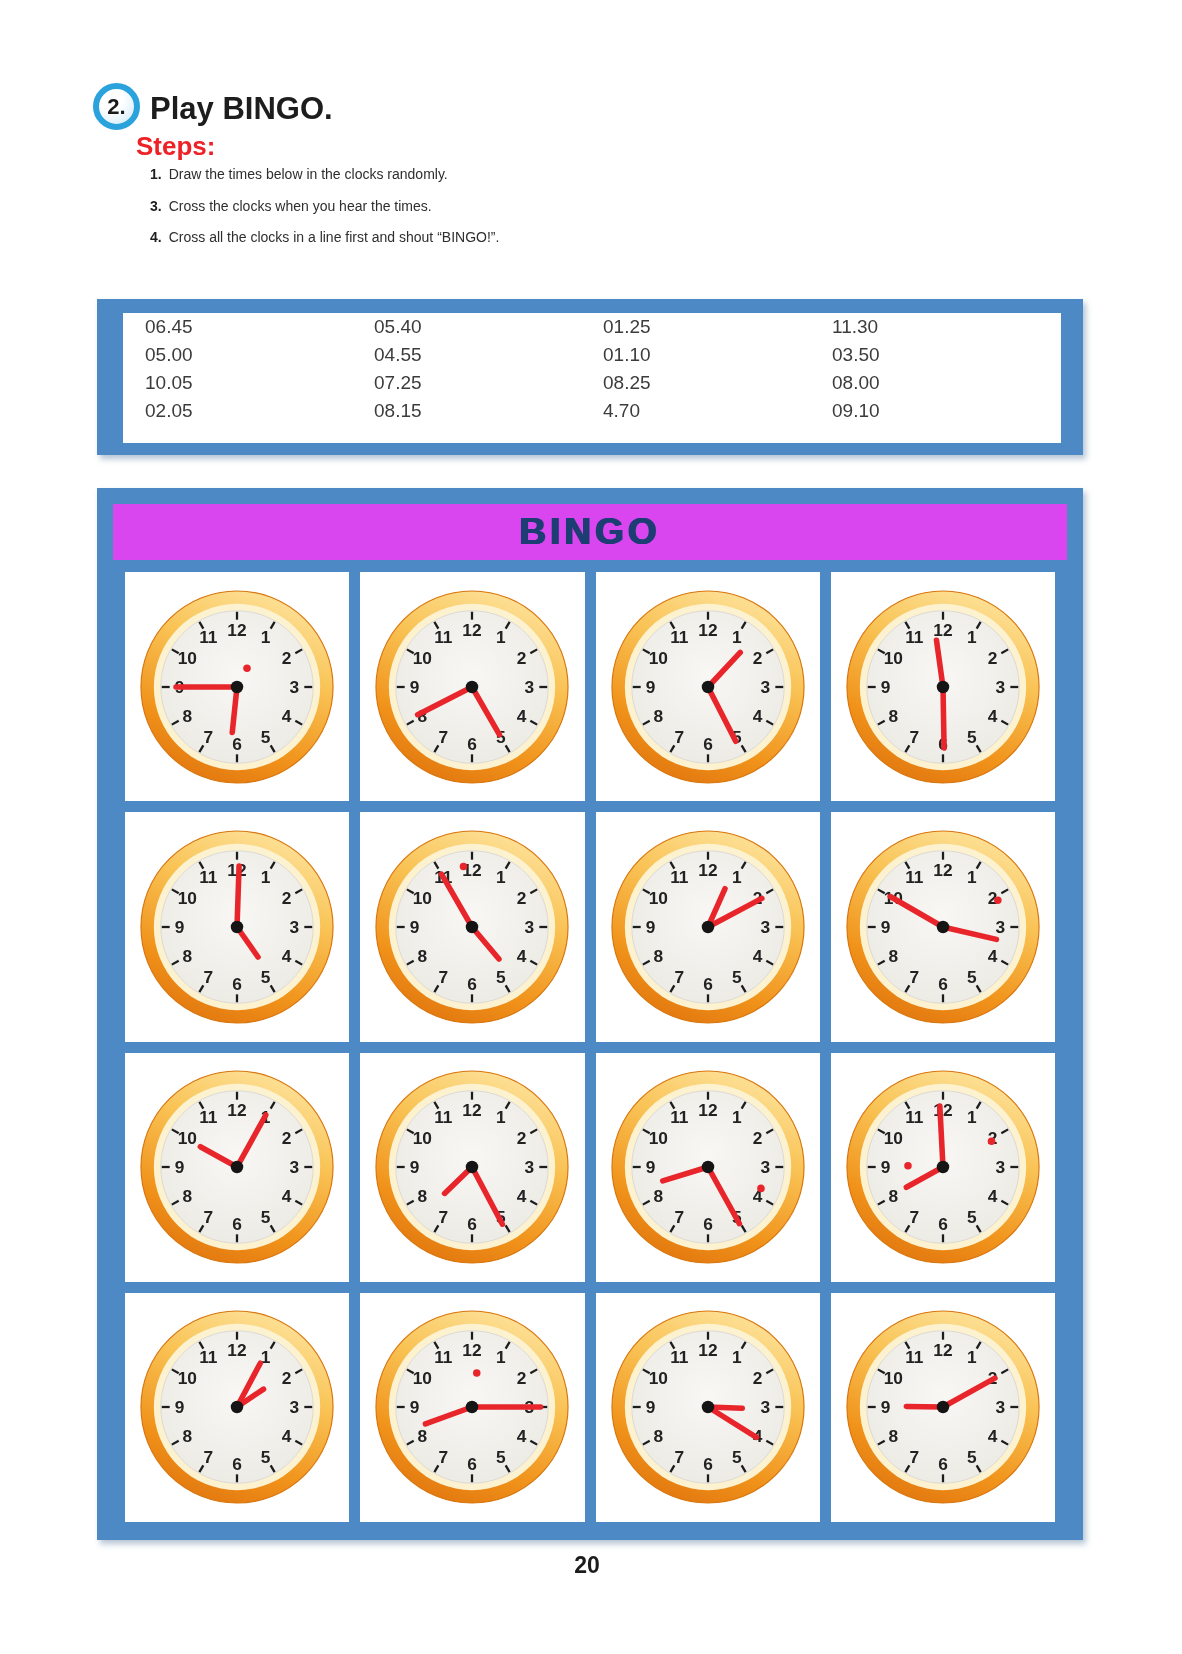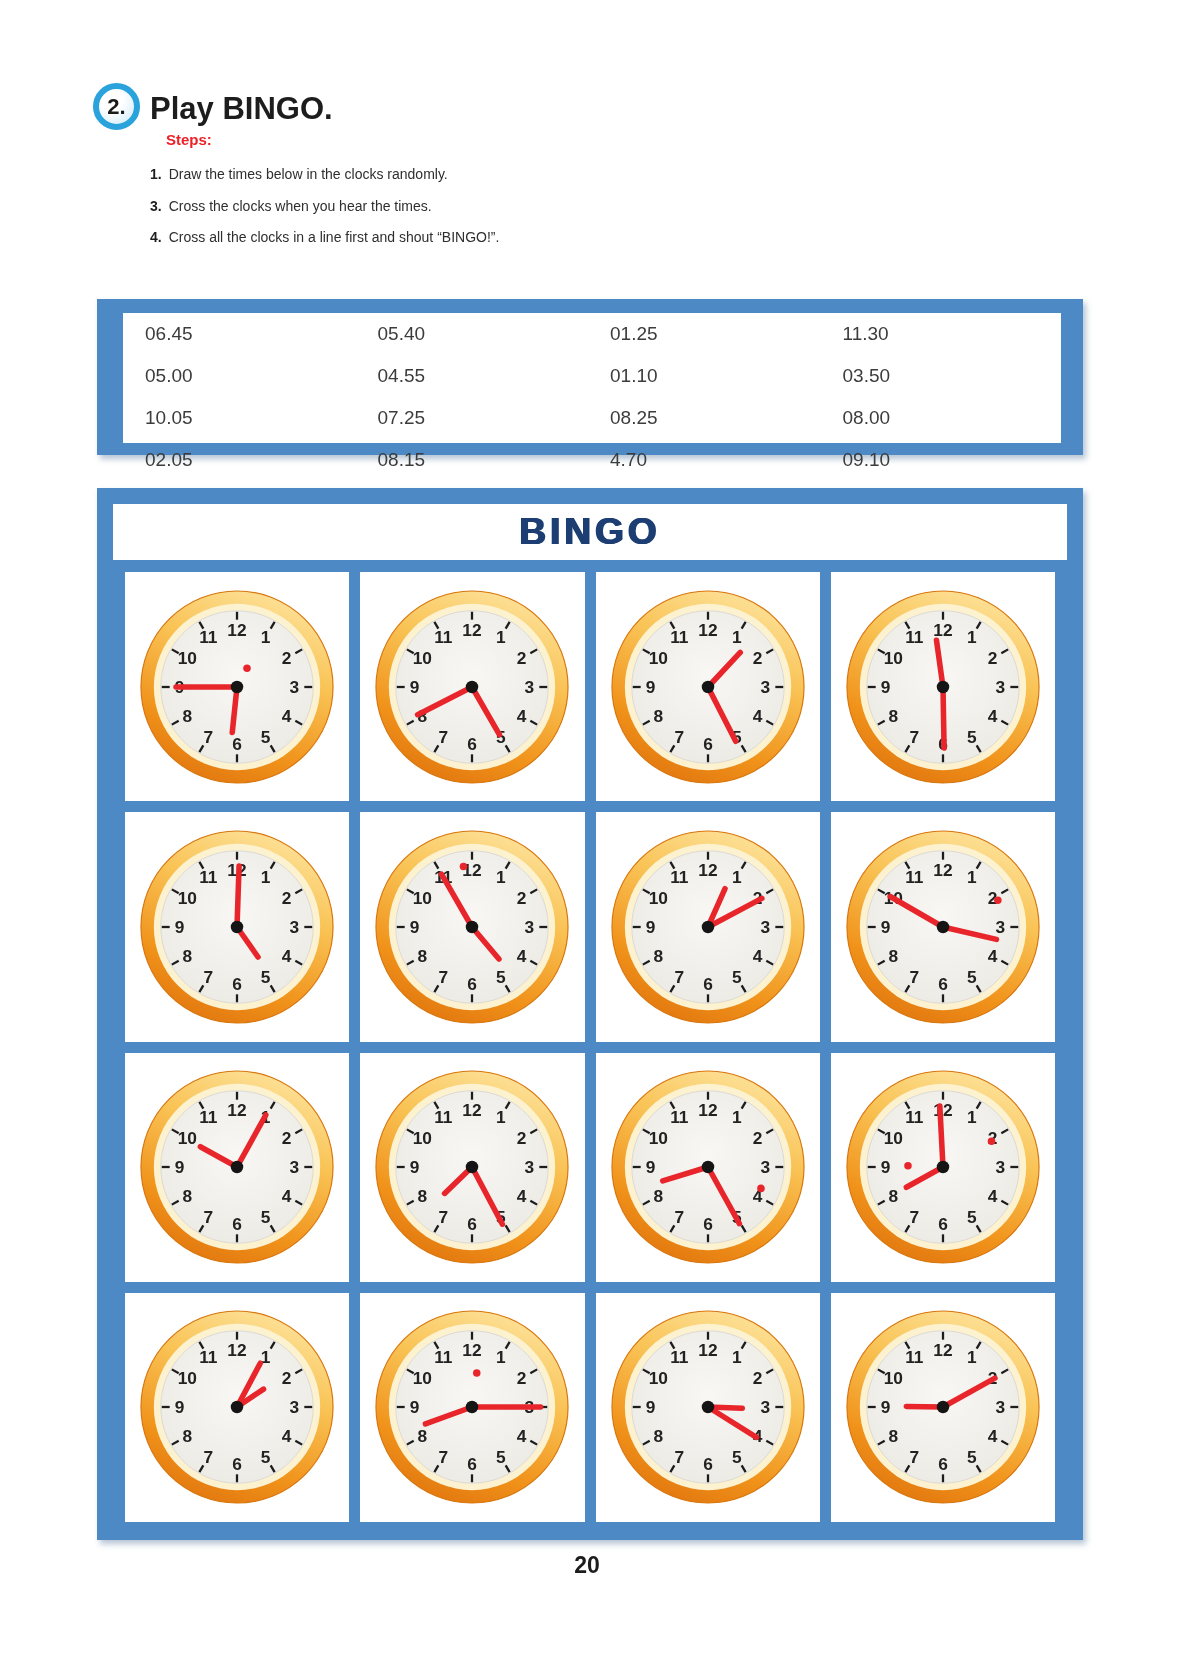--- a/index.html
+++ b/index.html
@@ -5,37 +5,37 @@
   html,body{margin:0;padding:0;background:#ffffff;}
   .page{position:relative;width:1182px;height:1654px;background:#ffffff;overflow:hidden;
         font-family:"Liberation Sans",sans-serif;}
   .abs{position:absolute;}
 
   
   .step-badge{left:93px;top:83px;width:35px;height:35px;border:6px solid #2aa2dc;border-radius:50%;
     background:radial-gradient(circle at 35% 28%,#ffffff 35%,#cfe9f8);display:flex;align-items:center;
     justify-content:center;font-weight:bold;font-size:22px;color:#1b1b1b;}
   .play-title{left:150px;top:91px;font-size:31px;font-weight:bold;color:#1d1d1d;}
-  .steps-label{left:166px;top:131px;font-size:15px;font-weight:bold;color:#ed2126;}
+  .steps-label{left:136px;top:131px;font-size:26px;font-weight:bold;color:#ed2126;}
   .steps{left:150px;top:159px;font-size:14px;color:#2e2e2e;}
   .step-line{height:31.5px;line-height:31.5px;white-space:nowrap;}
   .step-num{font-weight:bold;color:#1d1d1d;margin-right:7px;}
 
   
   .times-frame{left:97px;top:299px;width:986px;height:156px;background:#4d89c5;
     box-shadow:3px 4px 6px rgba(90,125,160,0.45);}
   .times-inner{position:absolute;left:26px;top:14px;right:22px;bottom:12px;background:#ffffff;}
   .times-grid{display:grid;grid-template-columns:repeat(4,1fr);grid-auto-rows:28px;
-    padding:7px 0 0 22px;box-sizing:border-box;font-size:19px;color:#3c3c3c;gap:14px;}
+    padding:0 0 0 22px;box-sizing:border-box;font-size:19px;color:#3c3c3c;}
   .time-cell{line-height:28px;}
 
   
   .board{left:97px;top:488px;width:986px;height:1052px;background:#4d89c5;box-sizing:border-box;
     box-shadow:3px 4px 6px rgba(90,125,160,0.45);}
-  .board-title-bar{position:absolute;left:16px;right:16px;top:16px;height:56px;background:#ffffff;
+  .board-title-bar{position:absolute;left:16px;right:16px;top:16px;height:56px;background:#d946ef;
     display:flex;align-items:center;justify-content:center;}
   .board-title{font-size:37px;font-weight:bold;letter-spacing:4px;color:#1d3e73;
     text-shadow:0.8px 0 0 #1d3e73,-0.8px 0 0 #1d3e73;}
   .clock-grid{position:absolute;left:28px;right:28px;top:84px;bottom:18px;display:grid;
     grid-template-columns:repeat(4,1fr);grid-template-rows:repeat(4,1fr);gap:11px;}
   .clock-cell{background:#ffffff;display:flex;align-items:center;justify-content:center;}
   .clock{width:198px;height:198px;display:block;}
 
   .page-number{left:0;right:8px;top:1552px;text-align:center;font-size:23px;font-weight:bold;color:#1c1c1c;}
 </style>

